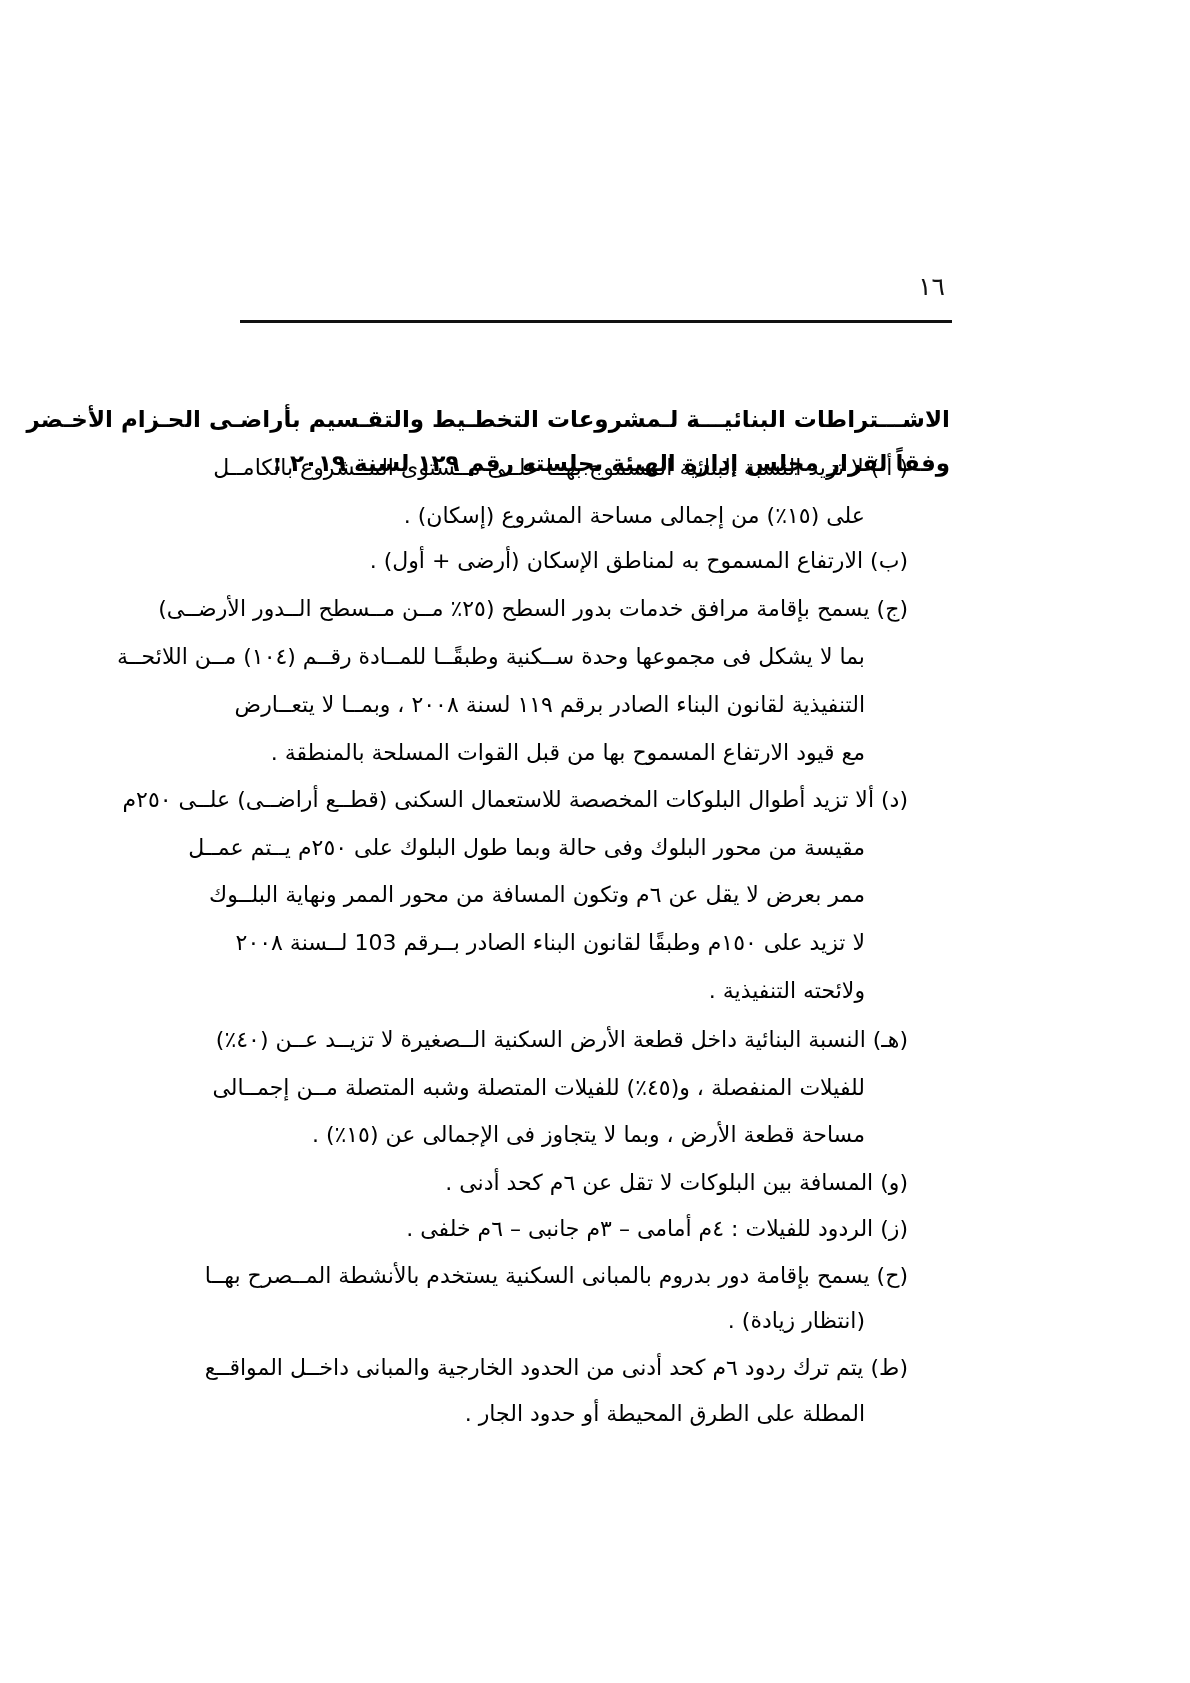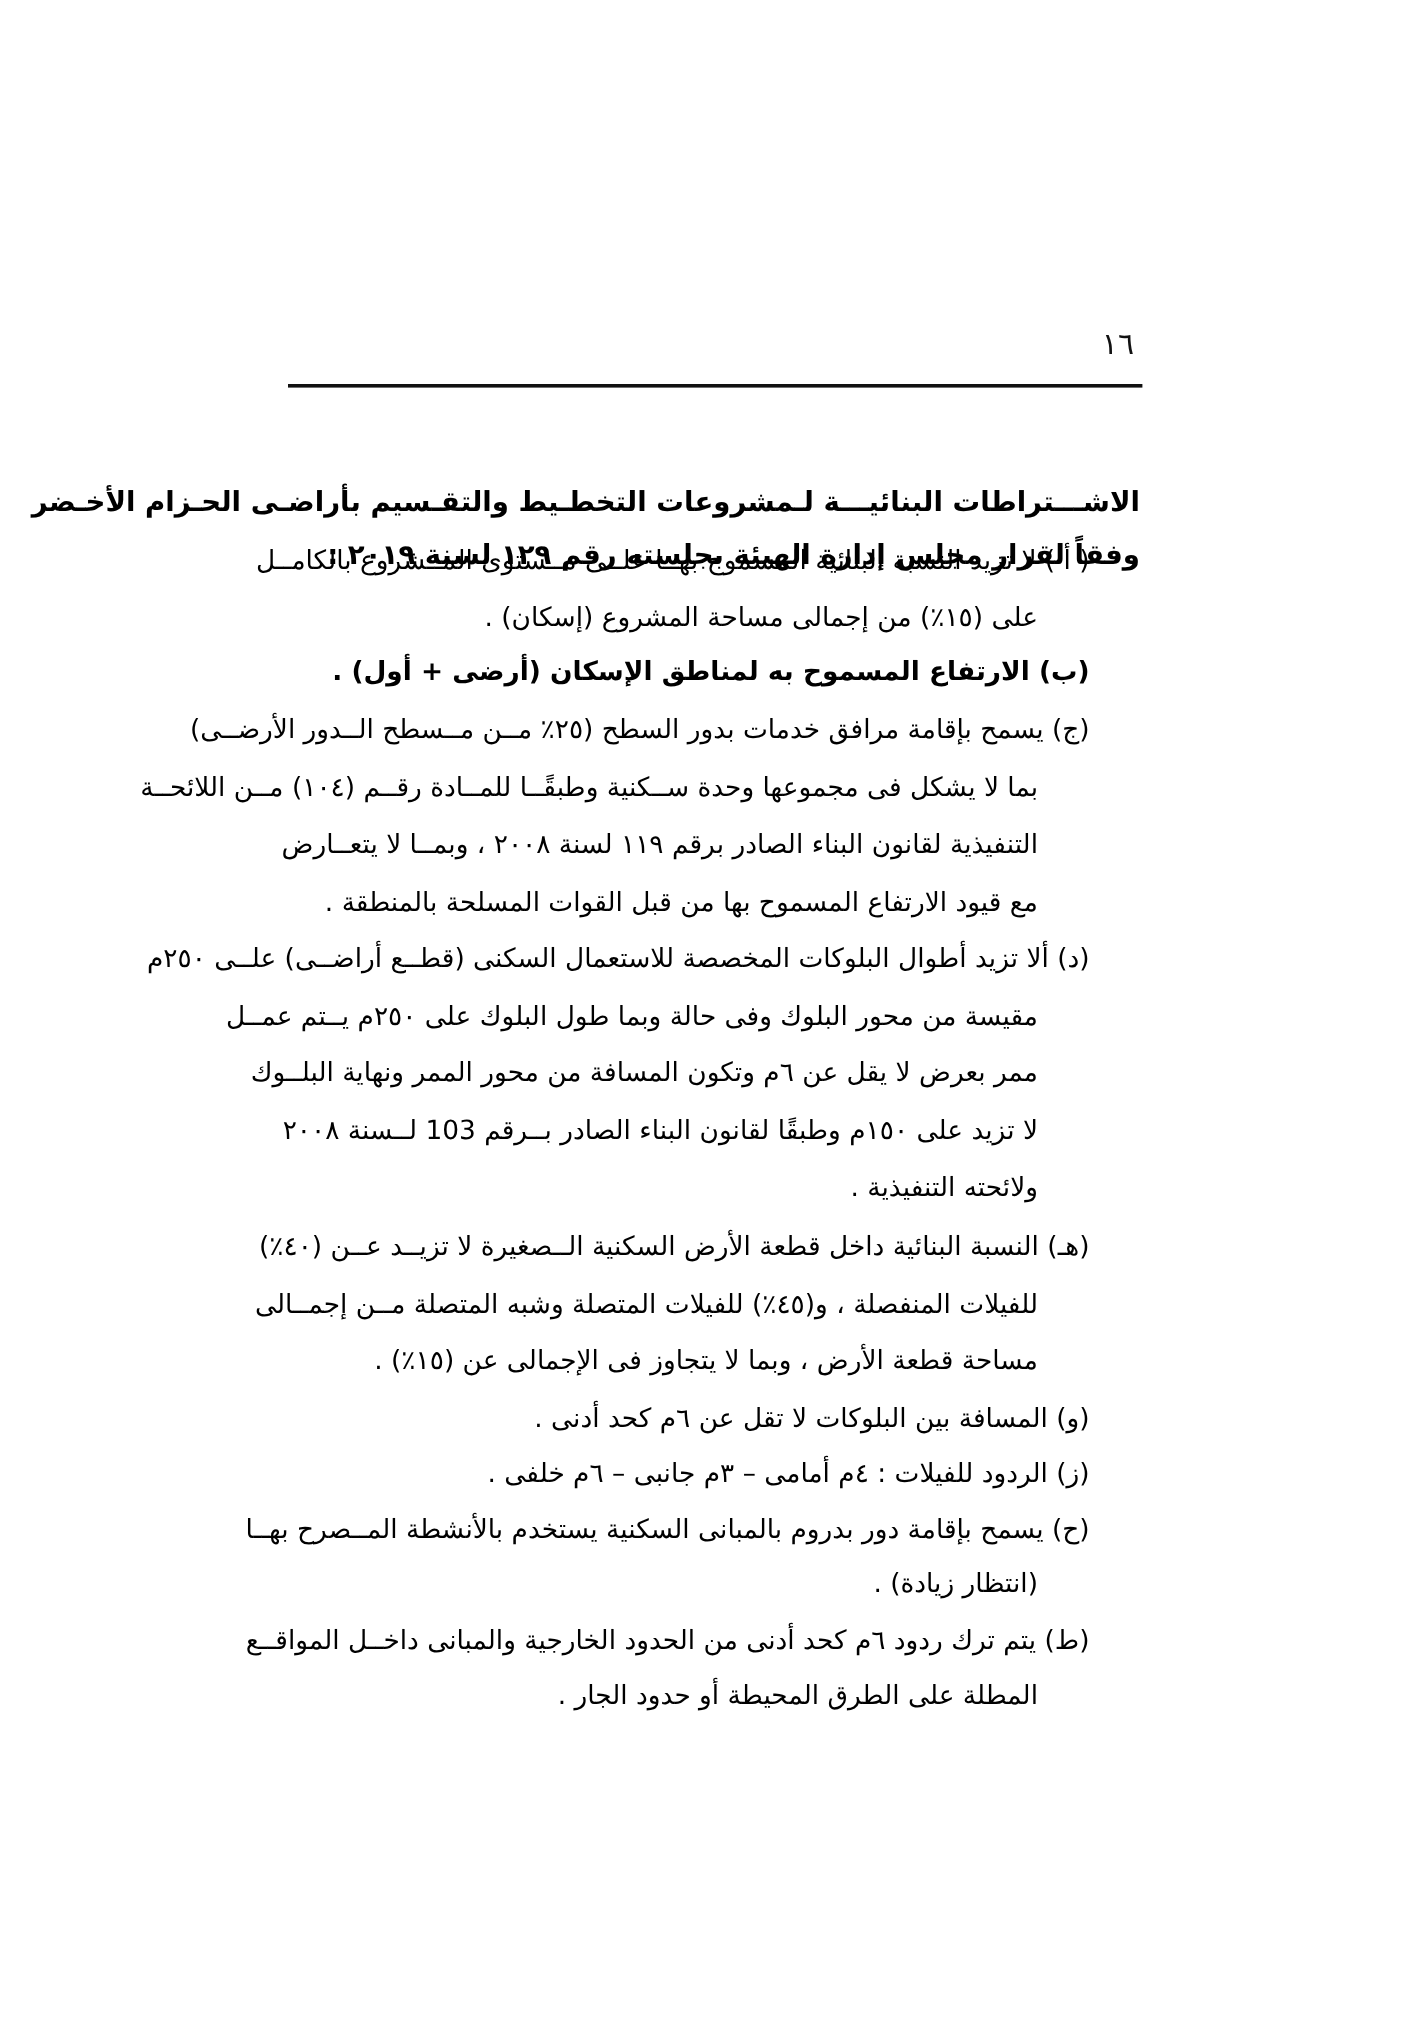--- a/index.html
+++ b/index.html
@@ -44,21 +44,21 @@
 
   <div class="heading h1" style="top:358px;">الاشـــتراطات البنائيـــة لـمشروعات التخطـيط والتقـسيم بأراضـى الحـزام الأخـضر</div>
   <div class="heading h2" style="top:402px;">وفقاً لقرار مجلس إدارة الهيئة بجلسته رقم ١٢٩ لسنة ٢٠١٩ :</div>
 
   <div id="items">
       <div>
         <div class="line first" style="top: 455px;"><span class="label">( أ ) </span><span>لا تزيد النسبة البنائية المسموح بهــا علــى مــستوى المــشروع بالكامــل</span></div>
         <div class="line cont last" style="top: 503px;"><span>على (١٥٪) من إجمالى مساحة المشروع (إسكان) .</span></div>
       </div>
       <div>
-        <div class="line first last" style="top: 548px; font-weight: bold;"><span class="label">(ب) </span><span>الارتفاع المسموح به لمناطق الإسكان (أرضى + أول) .</span></div>
+        <div class="line first last" style="top: 548px;"><span class="label">(ب) </span><span>الارتفاع المسموح به لمناطق الإسكان (أرضى + أول) .</span></div>
       </div>
       <div>
         <div class="line first" style="top: 596px;"><span class="label">(ج) </span><span>يسمح بإقامة مرافق خدمات بدور السطح (٢٥٪ مــن مــسطح الــدور الأرضــى)</span></div>
         <div class="line cont" style="top: 644px;"><span>بما لا يشكل فى مجموعها وحدة ســكنية وطبقًــا للمــادة رقــم (١٠٤) مــن اللائحــة</span></div>
         <div class="line cont" style="top: 692px;"><span>التنفيذية لقانون البناء الصادر برقم ١١٩ لسنة ٢٠٠٨ ، وبمــا لا يتعــارض</span></div>
         <div class="line cont last" style="top: 740px;"><span>مع قيود الارتفاع المسموح بها من قبل القوات المسلحة بالمنطقة .</span></div>
       </div>
       <div>
         <div class="line first" style="top: 787px;"><span class="label">(د) </span><span>ألا تزيد أطوال البلوكات المخصصة للاستعمال السكنى (قطــع أراضــى) علــى ٢٥٠م</span></div>
         <div class="line cont" style="top: 835px;"><span>مقيسة من محور البلوك وفى حالة وبما طول البلوك على ٢٥٠م يــتم عمــل</span></div>

